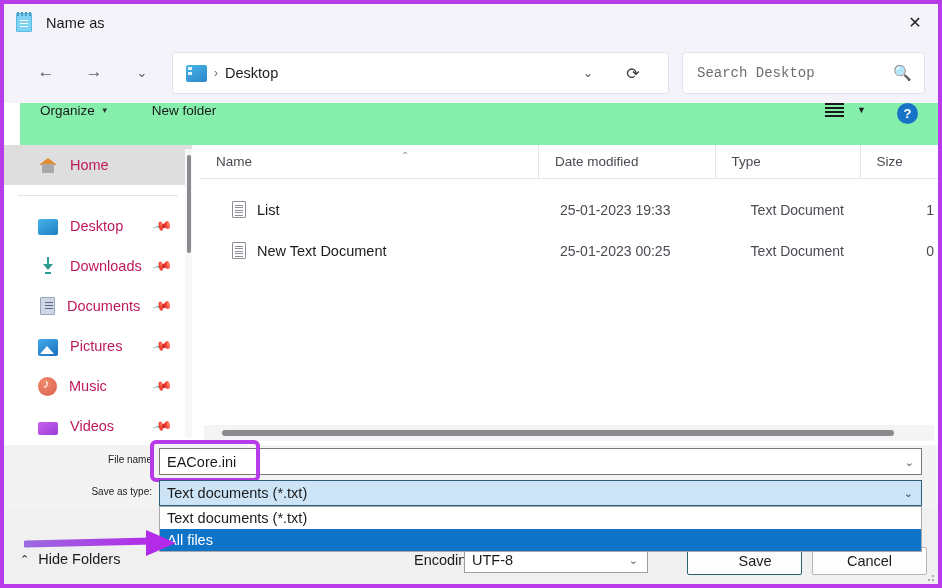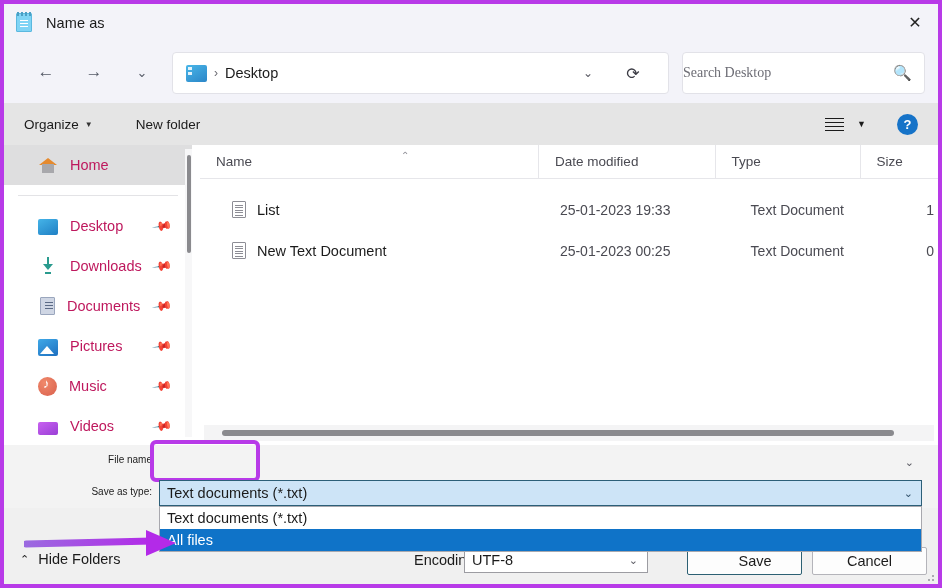--- a/index.html
+++ b/index.html
@@ -88,33 +88,33 @@
     color: #3c3c45; cursor: pointer;
   }
 
   #searchbox {
     position: absolute; left: 678px; top: 48px; width: 243px; height: 42px;
     background: #ffffff; border: 1px solid #e2e2e8; border-radius: 4px;
     display: flex; align-items: center;
   }
   #search-input {
     border: 0; outline: none; background: transparent;
-    width: 180px;
-    font-family: Liberation Serif, serif; font-size: 14px; color: #000000;
+    margin-left: 14px; width: 180px;
+    font-family: Liberation Mono, monospace; font-size: 14px; color: #000000;
   }
   #search-input::placeholder { color: #6d6d75; }
   #search-icon {
     position: absolute; right: 12px; color: #2c2c33; font-size: 15px; cursor: pointer;
   }
 
   
   #toolbar {
-    position: absolute; left: 0; top: 99px; right: 0; height: 42px;
-    background: #e5e5e5;
-    display: flex; align-items: center;
+    position: absolute; left: 16px; top: 99px; right: 0; height: 42px;
+    background: #86efac;
+    display: flex; align-items: flex-start;
   }
   .tool-item {
     font-size: 13.5px; color: #1b1b1b; cursor: pointer; display: flex; align-items: center;
   }
   #tool-organize { margin-left: 20px; }
   #tool-organize .caret { margin-left: 6px; font-size: 8px; color: #333; }
   #tool-newfolder { margin-left: 43px; }
   #view-options {
     position: absolute; right: 72px; display: flex; align-items: center; cursor: pointer;
   }
@@ -473,20 +473,21 @@
         </div>
       </div>
     <div id="hscroll">
       <div id="hscroll-thumb"></div>
     </div>
   </div>
 
   <div id="bottom">
     <div id="form-area">
       <div class="form-label" id="lbl-filename">File name</div>
+      <input id="filename-input" type="text" value="EACore.ini" style="">
       <span id="filename-chevron">⌄</span>
       <div id="filename-highlight"></div>
 
       <div class="form-label" id="lbl-savetype">Save as type:</div>
       <div id="savetype-combo">
         <span class="txt">Text documents (*.txt)</span>
         <span id="savetype-chevron">⌄</span>
       </div>
       <div id="dropdown">
           <div class="dd-option">Text documents (*.txt)</div>

